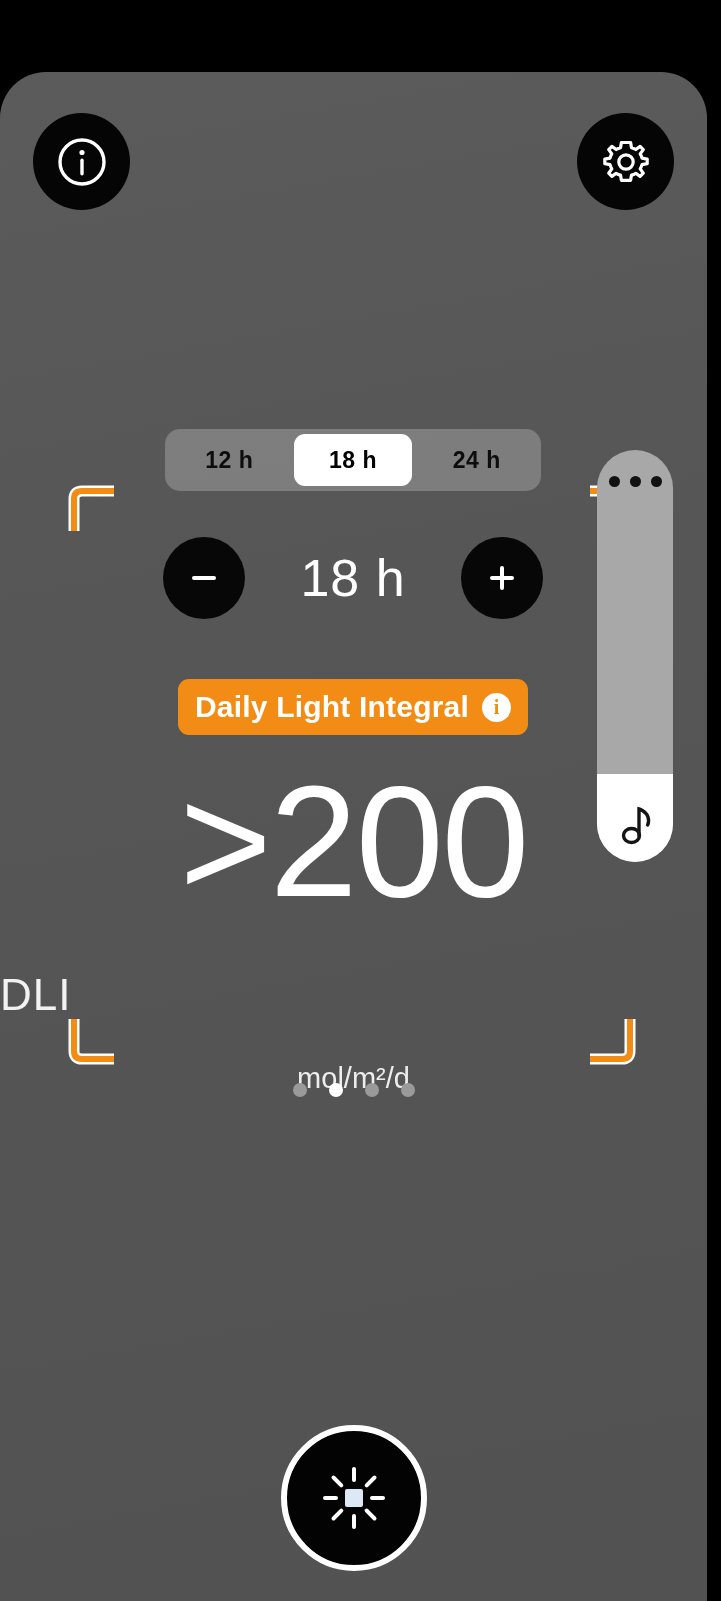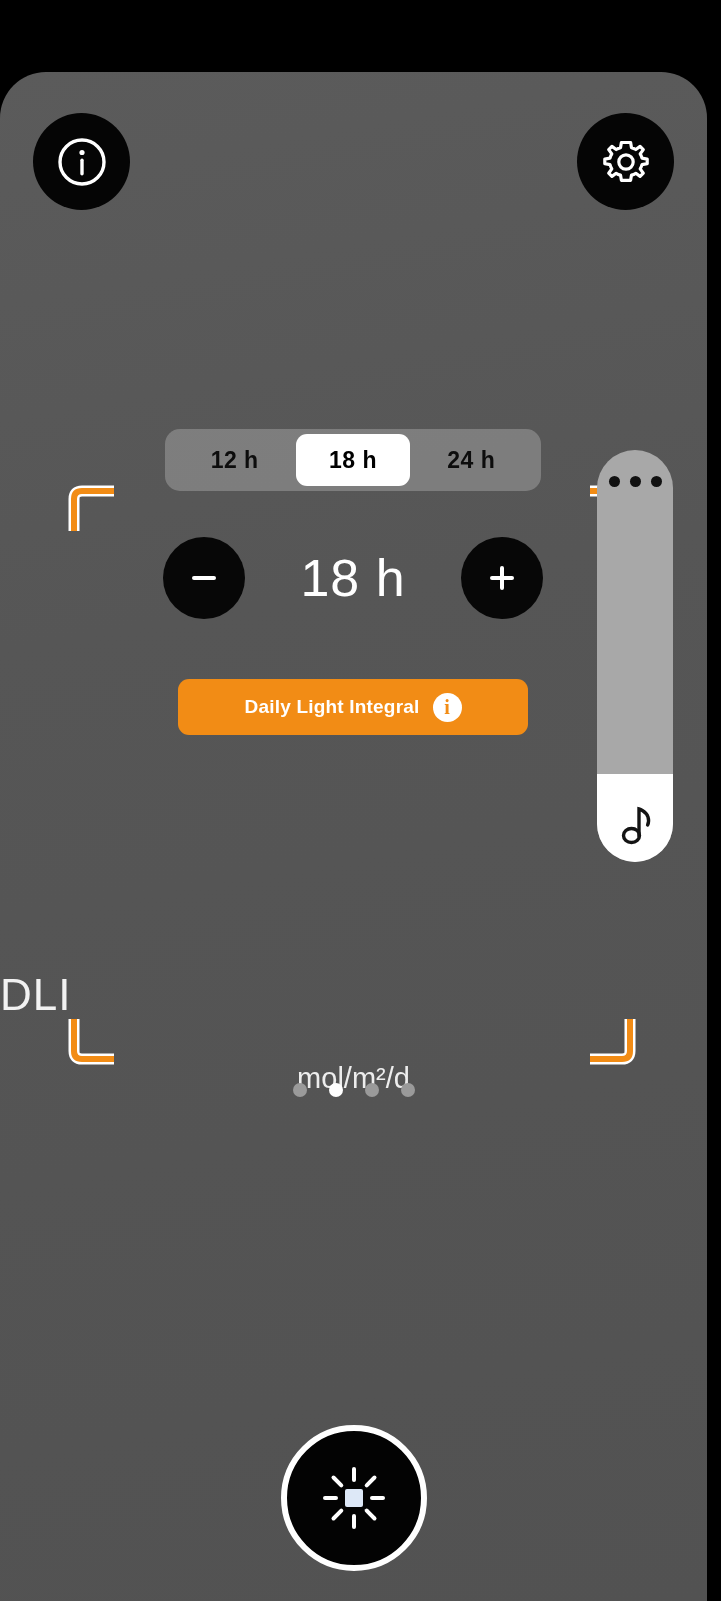--- a/index.html
+++ b/index.html
@@ -65,22 +65,21 @@
   
   .segmented {
     position: absolute;
     left: 165px;
     top: 357px;
     width: 376px;
     height: 62px;
     background: rgba(255,255,255,0.23);
     border-radius: 15px;
     display: flex;
-    align-items: center;
-    padding: 13px;
+    padding: 5px;
     gap: 5px;
   }
   .seg-item {
     flex: 1;
     height: 52px;
     display: flex;
     align-items: center;
     justify-content: center;
     font-size: 23px;
     font-weight: bold;
@@ -143,21 +142,21 @@
     border-radius: 11px;
     display: flex;
     align-items: center;
     justify-content: center;
     gap: 13px;
     cursor: pointer;
     border: none;
   }
   .dli-pill-label {
     color: #ffffff;
-    font-size: 19px;
+    font-size: 30px;
     font-weight: bold;
     letter-spacing: 0.2px;
     font-family: "Liberation Sans", sans-serif;
   }
   .pill-info {
     width: 29px;
     height: 29px;
     border-radius: 50%;
     background: #ffffff;
     display: flex;
@@ -363,20 +362,21 @@
       </button>
     </div>
 
     <button class="dli-pill">
       <span class="dli-pill-label">Daily Light Integral</span>
       <span class="pill-info">
         <span>i</span>
       </span>
     </button>
 
+    <div class="big-value">&gt;200</div>
     <div class="unit-name">DLI</div>
     <div class="unit-sub">mol/m²/d</div>
 
     <div class="dots">
       <span class="dot"></span>
       <span class="dot active"></span>
       <span class="dot"></span>
       <span class="dot"></span>
     </div>
 

